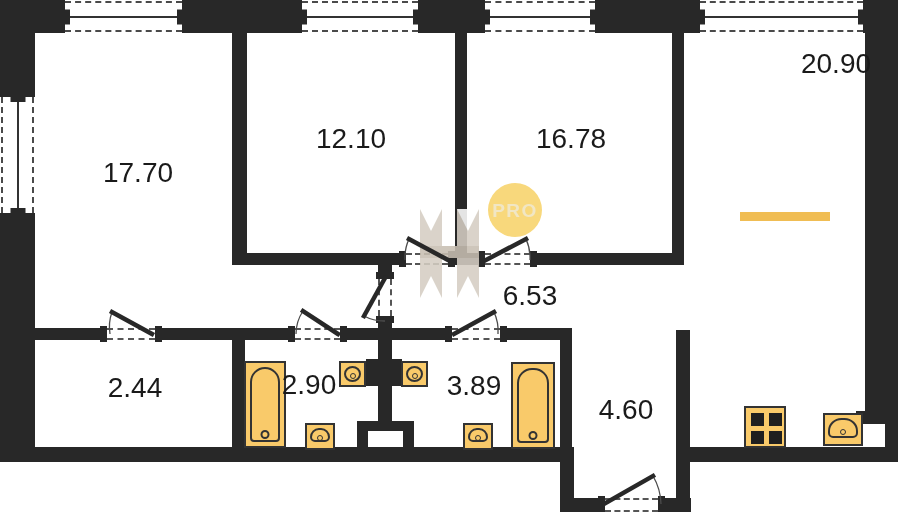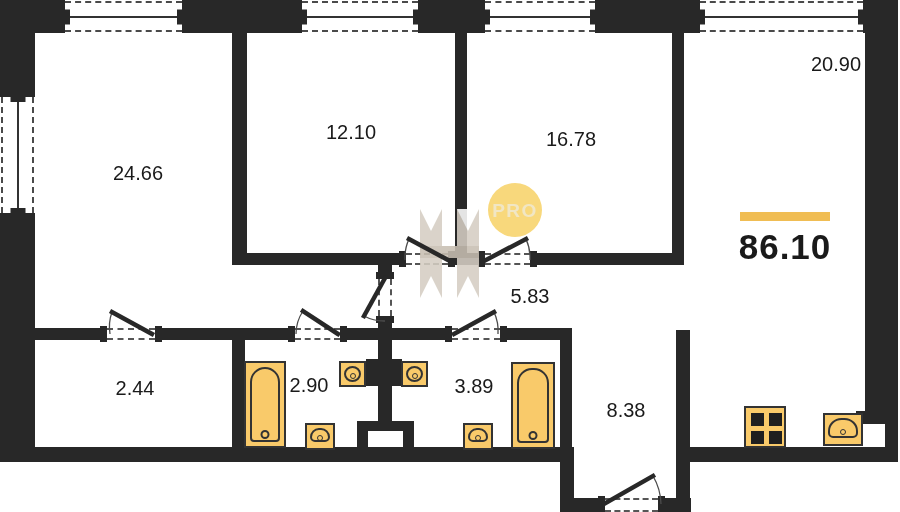--- a/index.html
+++ b/index.html
@@ -28,21 +28,21 @@
   
   .fixture{position:absolute;background:var(--fixture-fill,#F9CA6A);border:2px solid var(--fixture-line,#333);box-sizing:border-box;}
   .tub{position:absolute;left:4px;right:4px;top:4px;bottom:4px;border:2px solid var(--fixture-line,#333);border-radius:15px 15px 4px 4px;}
   .drain{position:absolute;width:9px;height:9px;border:2px solid var(--fixture-line,#333);border-radius:50%;left:50%;bottom:7px;transform:translateX(-50%);box-sizing:border-box;}
   .basin{position:absolute;left:3px;right:3px;top:3px;bottom:3px;border:2px solid var(--fixture-line,#333);border-radius:50%;box-sizing:border-box;}
   .arch{position:absolute;left:3px;right:3px;top:3px;bottom:6px;border:2px solid var(--fixture-line,#333);
         border-radius:45% 45% 5px 5px / 65% 65% 5px 5px;box-sizing:border-box;}
   .dot{position:absolute;width:6px;height:6px;border:1.5px solid var(--fixture-line,#333);border-radius:50%;left:50%;top:58%;transform:translate(-50%,-50%);box-sizing:border-box;}
   .burner{position:absolute;width:13px;height:13px;background:#1f1f1f;}
   
-  .label{position:absolute;transform:translate(-50%,-50%);font-size:20px;color:var(--label,#1a1a1a);white-space:nowrap;}
+  .label{position:absolute;transform:translate(-50%,-50%);font-size:28px;color:var(--label,#1a1a1a);white-space:nowrap;}
   .total-num{position:absolute;transform:translate(-50%,-50%);font-size:35px;font-weight:bold;color:var(--label,#1a1a1a);letter-spacing:1px;}
   .accent-bar{position:absolute;background:var(--accent,#F0BD53);}
   svg.overlay{position:absolute;left:0;top:0;pointer-events:none;}
   .leaf{stroke:var(--wall,#282828);stroke-width:4.5;stroke-linecap:square;}
   .arc{stroke:#4c4c4c;stroke-width:1.3;fill:none;}
   .wm-text{fill:var(--wm-text,#F1E6C4);font:600 19px "Liberation Sans",sans-serif;letter-spacing:1.5px;}
 </style>
 </head>
 <body>
 
@@ -175,26 +175,25 @@
     <div class="arch"></div>
     <div class="dot"></div>
   </div>
   <div class="fixture" style="left:744px;top:406px;width:42px;height:42px">
     <div class="burner" style="left:5px;top:5px"></div>
     <div class="burner" style="left:23px;top:5px"></div>
     <div class="burner" style="left:5px;top:23px"></div>
     <div class="burner" style="left:23px;top:23px"></div>
   </div>
 
-  <div class="label" style="left:138px;top:173px">24.66</div>
-  <div class="label" style="left:351px;top:132px">12.10</div>
+  <div class="label" style="left:138px;top:173px">17.70</div>
+  <div class="label" style="left:351px;top:139px">12.10</div>
   <div class="label" style="left:571px;top:139px">16.78</div>
   <div class="label" style="left:836px;top:64px">20.90</div>
-  <div class="label" style="left:530px;top:296px">5.83</div>
+  <div class="label" style="left:530px;top:296px">6.53</div>
   <div class="label" style="left:135px;top:388px">2.44</div>
   <div class="label" style="left:309px;top:385px">2.90</div>
   <div class="label" style="left:474px;top:386px">3.89</div>
-  <div class="label" style="left:626px;top:410px">8.38</div>
+  <div class="label" style="left:626px;top:410px">4.60</div>
 
   <div class="accent-bar" style="left:740px;top:212px;width:90px;height:9px"></div>
-  <div class="total-num" style="left:785px;top:247px">86.10</div>
 
 </div>
 
 </body></html>

